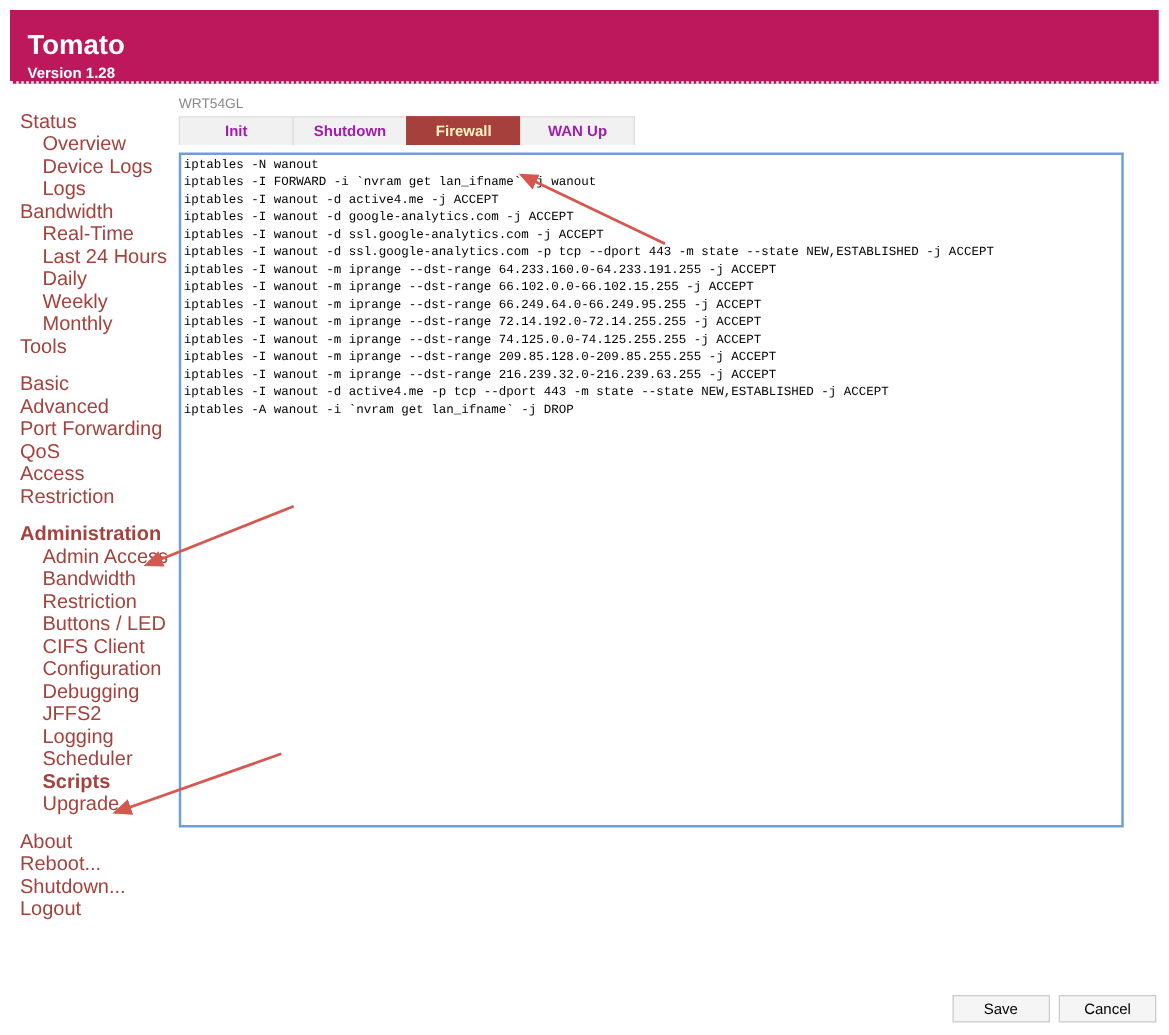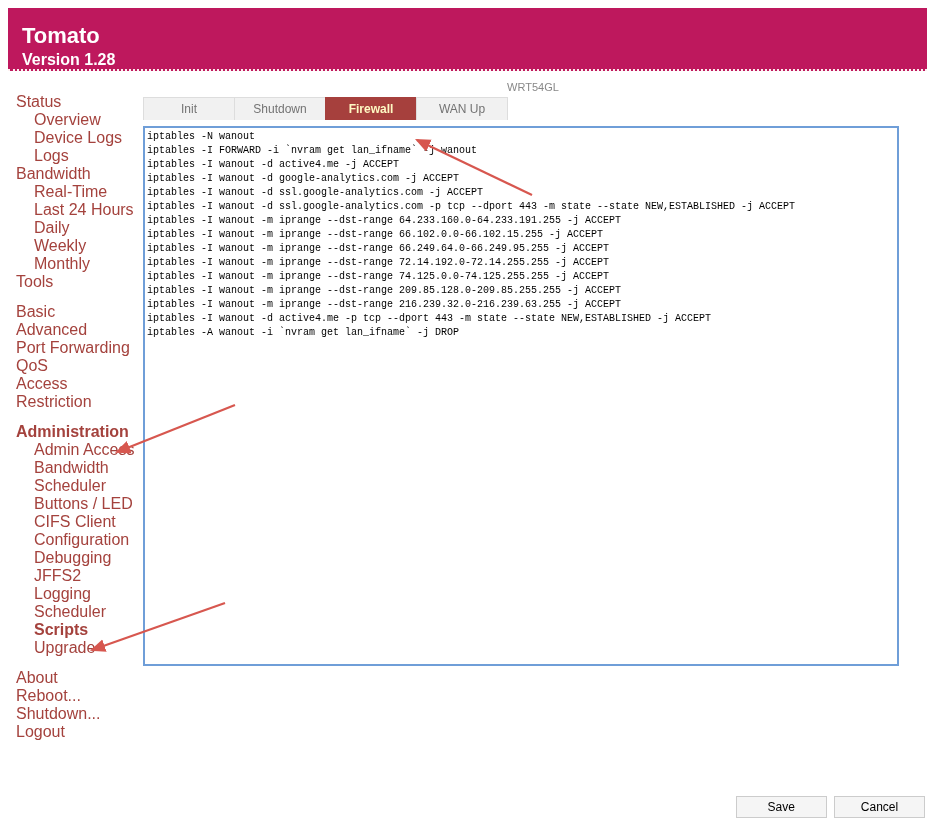--- a/index.html
+++ b/index.html
@@ -28,21 +28,21 @@
     background: #be185d;
     color: #fff;
     padding: 15px 14px 0 14px;
     border-bottom: 2px dotted #fff0f0;
   }
   .header .title {
     font-size: 22px;
     font-weight: bold;
   }
   .header .ver {
-    font-size: 16px;
+    font-size: 12px;
     margin-top: 2px;
     font-weight: bold;
   }
   .body {
     display: flex;
     padding-top: 8px;
   }
   .nav {
     width: 135px;
     padding-left: 8px;
@@ -63,42 +63,43 @@
   }
   .nav .gap { height: 12px; }
   .nav .active {
     font-weight: bold;
   }
   .content {
     flex: 1;
     position: relative;
   }
   .model {
-    text-align: center;
+    text-align: left;
     color: #888;
     font-size: 11px;
     padding-right: 4px;
     padding-top: 2px;
     height:16px;
   }
   .tabs {
     display: flex;
     margin-bottom: 6px;
   }
   .tabs .tab {
     width: 90px;
     text-align: center;
     padding: 4px 0;
     font-size: 12px;
-    color: #737373;
+    color: #a21caf;
     background: #f1f1f1;
     border: 1px solid #ddd;
     border-bottom: none;
     margin-right: -1px;
     cursor: pointer;
+    font-weight: bold;
   }
   .tabs .tab.active {
     background: #a6403d;
     color: #fef9c3;
     font-weight: bold;
     border-color: #a6403d;
   }
   .script-area {
     width: 756px;
     height: 540px;
@@ -119,21 +120,21 @@
     font-size: 12px;
     color: #222;
   }
   .wordwrap-row input { vertical-align: middle; margin-right: 4px;}
   .footer {
     position: absolute;
     right: 10px;
     bottom: 10px;
   }
   .footer button {
-    width: 91px;
+    width: 78px;
     height: 22px;
     font-size: 12px;
     background: #f5f5f5;
     border: 1px solid #ccc;
     margin-left: 4px;
     cursor: pointer;
   }
 
   
   svg.arrow {
@@ -166,21 +167,21 @@
           <a>Tools</a>
           <div class="gap"></div>
           <a>Basic</a>
           <a>Advanced</a>
           <a>Port Forwarding</a>
           <a>QoS</a>
           <a>Access Restriction</a>
           <div class="gap"></div>
           <a class="active">Administration</a>
           <a class="sub">Admin Access</a>
-          <a class="sub">Bandwidth Scheduler</a>
+          <a class="sub">Bandwidth Restriction</a>
           <a class="sub">Buttons / LED</a>
           <a class="sub">CIFS Client</a>
           <a class="sub">Configuration</a>
           <a class="sub">Debugging</a>
           <a class="sub">JFFS2</a>
           <a class="sub">Logging</a>
           <a class="sub">Scheduler</a>
           <a class="sub active">Scripts</a>
           <a class="sub">Upgrade</a>
           <div class="gap"></div>

